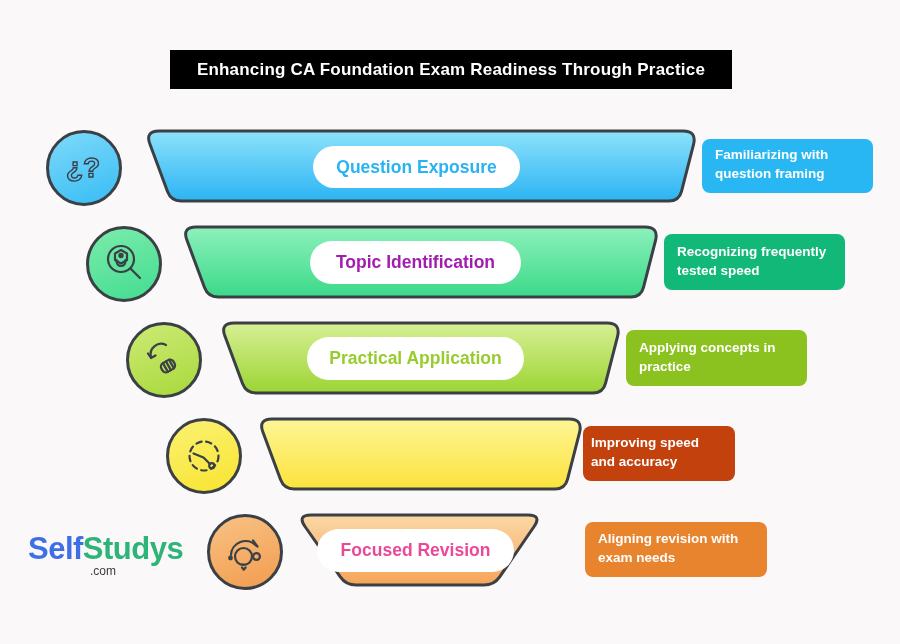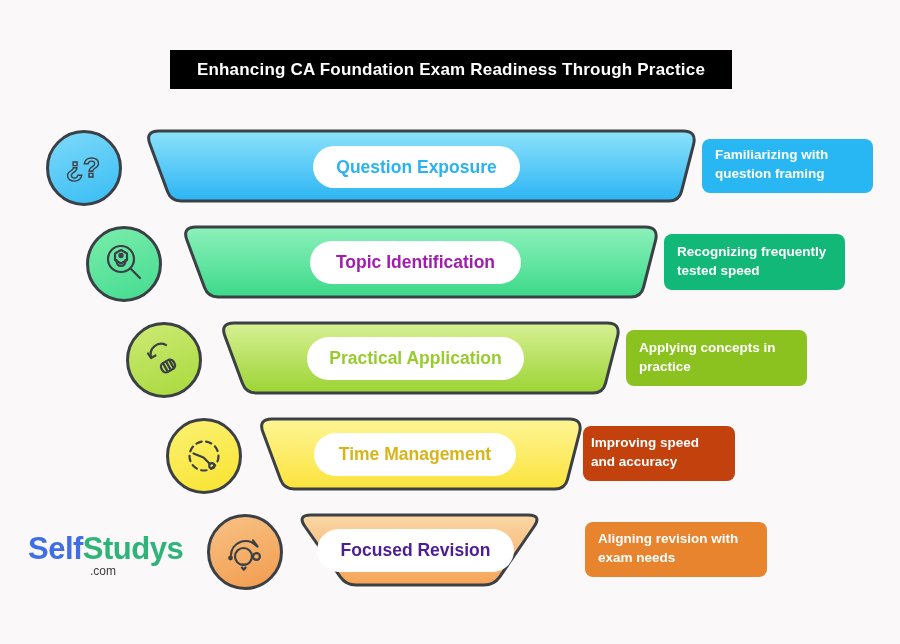--- a/index.html
+++ b/index.html
@@ -29,21 +29,21 @@
   .pill{
     position:absolute;
     background:#fff;border-radius:999px;
     display:flex;align-items:center;justify-content:center;
     font-weight:700;font-size:17.5px;white-space:nowrap;
   }
   .pill.s1{left:313px;top:146px;width:207px;height:42px;color:#2ab3f1;}
   .pill.s2{left:310px;top:241px;width:211px;height:43px;color:#a21caf;}
   .pill.s3{left:307px;top:337px;width:217px;height:43px;color:#98cc2e;}
   .pill.s4{left:314px;top:433px;width:202px;height:43px;color:#d6b51a;}
-  .pill.s5{left:317px;top:529px;width:197px;height:43px;color:#4c1d95;}
+  .pill.s5{left:317px;top:529px;width:197px;height:43px;color:#ec4899;}
   
   .badge{
     position:absolute;border-radius:8px;
     color:#fff;font-weight:700;font-size:13.5px;line-height:1.4;
     padding:9px 13px;box-sizing:border-box;
     display:flex;align-items:flex-end;
   }
   .badge.s1{left:702px;top:139px;width:171px;height:54px;background:#29b7f3;}
   .badge.s2{left:664px;top:234px;width:181px;height:56px;background:#12b877;}
   .badge.s3{left:626px;top:330px;width:181px;height:56px;background:#8cc220;}
@@ -161,23 +161,20 @@
 
   <div class="icon-circle s4">
     <svg width="44" height="44" viewBox="0 0 44 44">
       <g class="glyph">
         <circle cx="22" cy="22" r="14.5" stroke-dasharray="5.5 4.5"></circle>
         <polyline points="11.5,19.5 21.5,23.5 28,30"></polyline>
         <circle cx="29.8" cy="31.8" r="2.6"></circle>
       </g>
     </svg>
   </div>
-  <div class="pill s4">
-    <span>Time Management</span>
-  </div>
   <div class="badge s4">
     <span>Improving speed and accuracy</span>
   </div>
 
   <div class="icon-circle s5">
     <svg width="44" height="44" viewBox="0 0 44 44">
       <g class="glyph">
         <path d="M8 25 A 14.5 14.5 0 0 1 33 15.5"></path>
         <line x1="30" y1="10.5" x2="34.5" y2="16.5"></line>
         <circle cx="33.5" cy="26.5" r="3.4"></circle>

